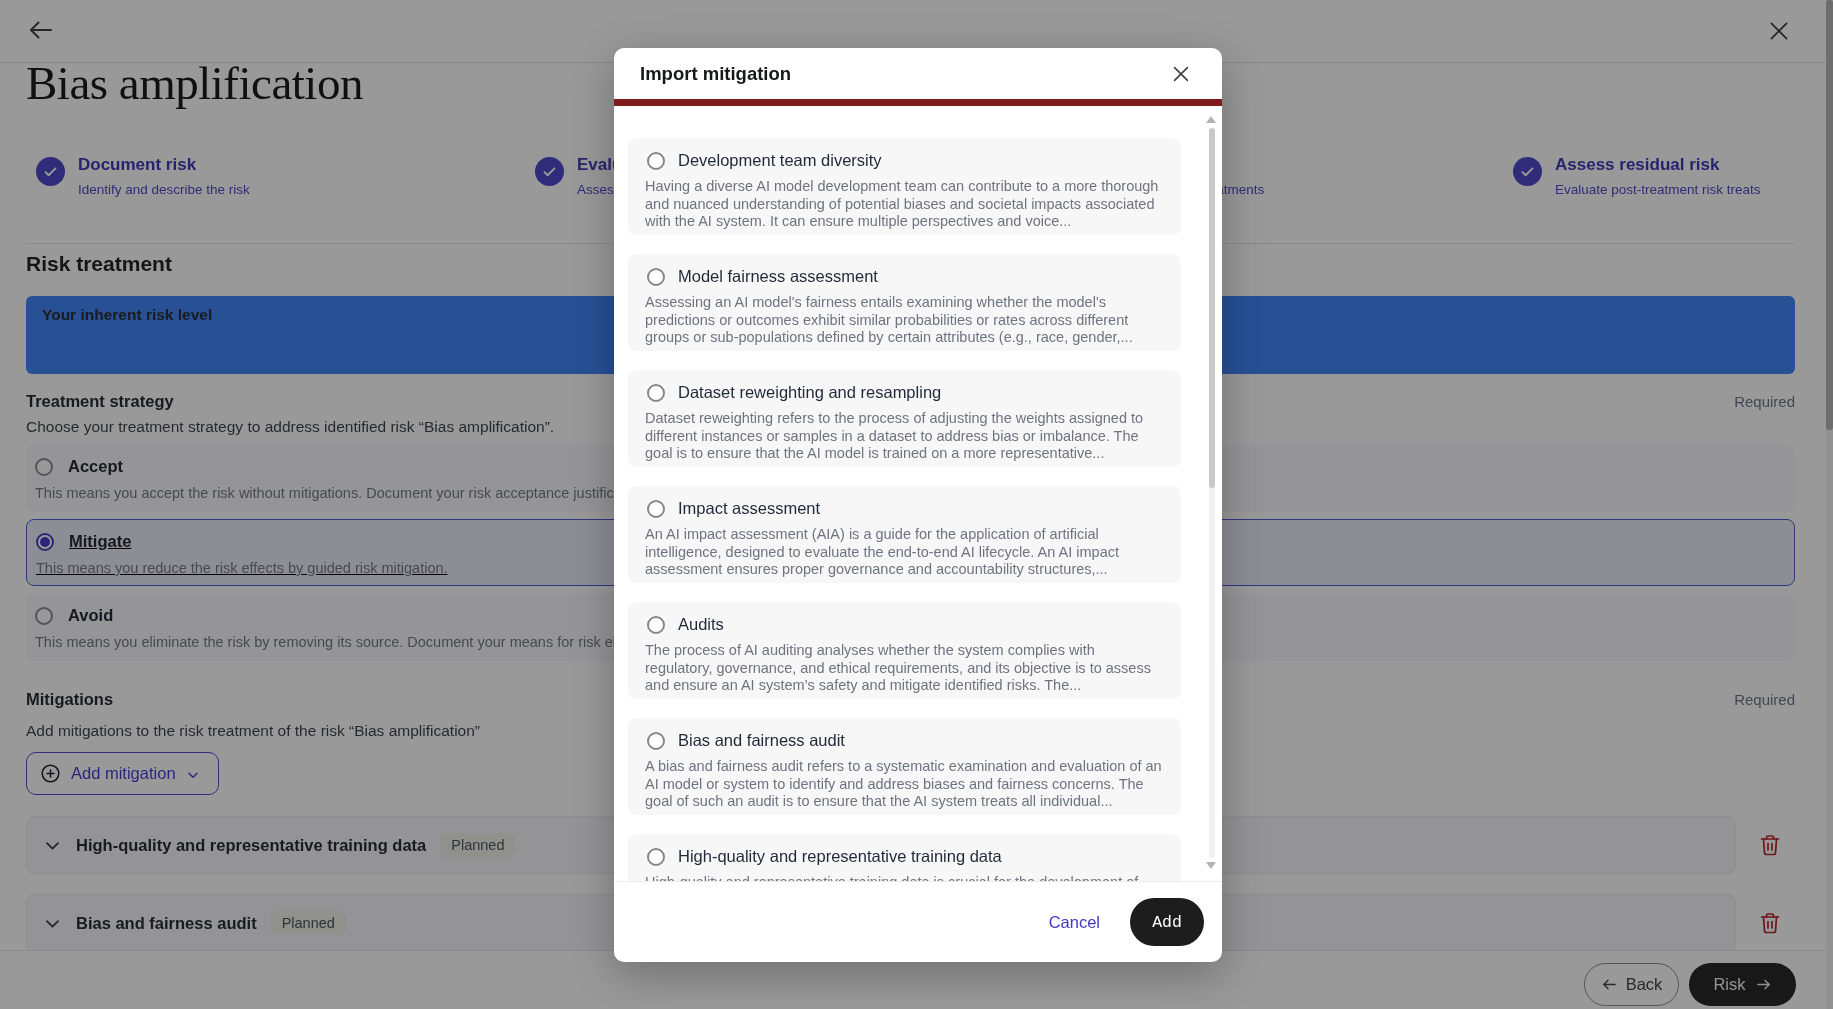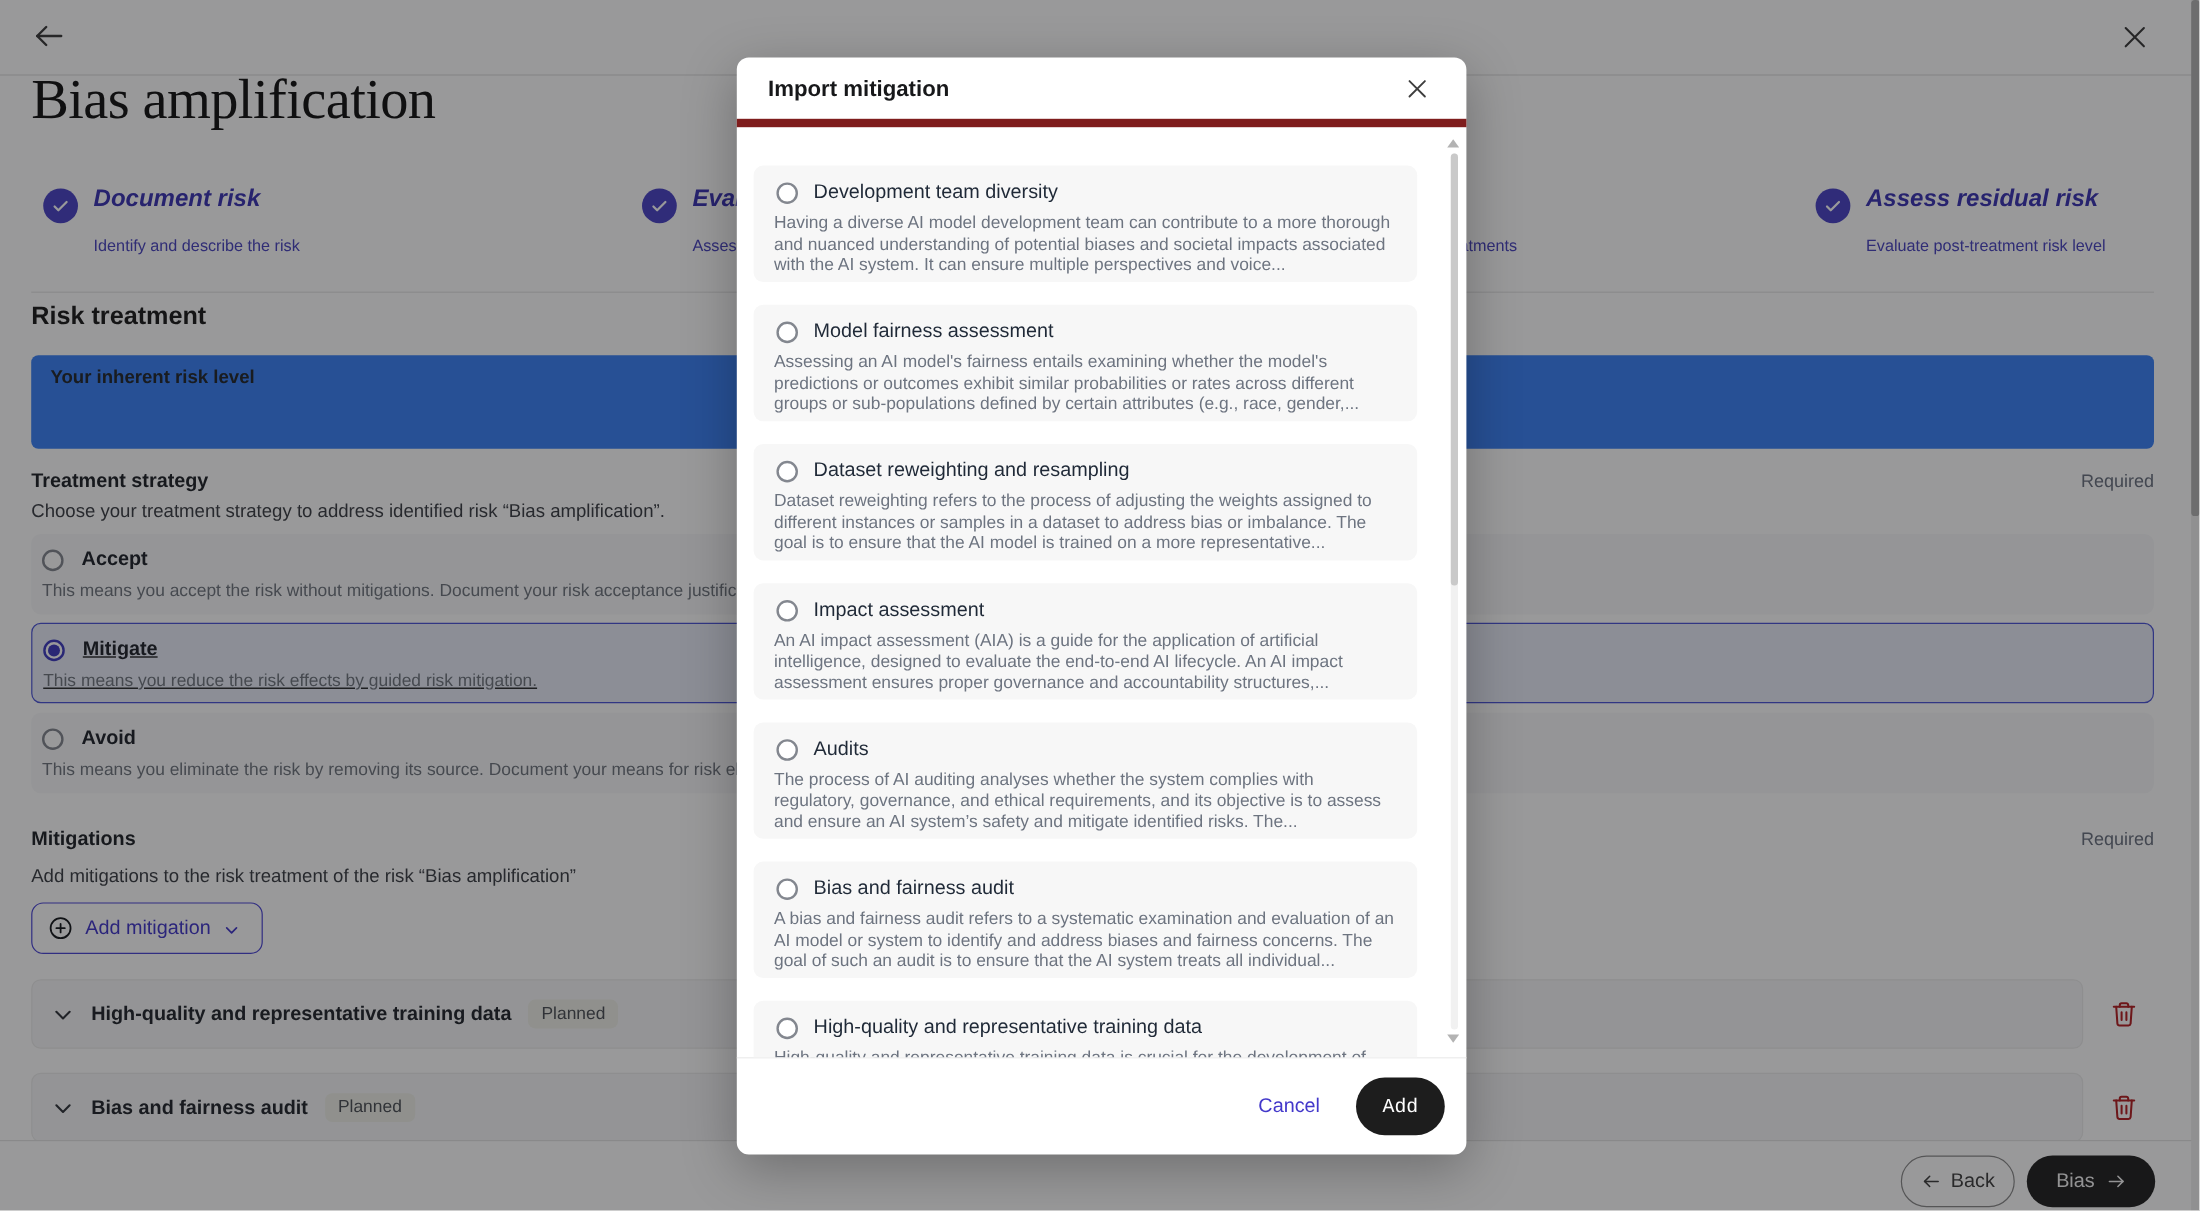--- a/index.html
+++ b/index.html
@@ -11,21 +11,21 @@
   .topbar-line { position:absolute; top:62px; left:0; width:100%; height:1px; background:#e2e2e2; }
   .back-btn { position:absolute; top:12px; left:26px; width:36px; height:36px; background:none; border:none; color:#3c3c3c; cursor:pointer; }
   .page-close { position:absolute; top:14px; left:1766px; width:34px; height:34px; background:none; border:none; color:#3a3a3a; cursor:pointer; }
   .page-title { position:absolute; top:56px; left:26px; font-family:"Liberation Serif", serif; font-weight:500; font-size:47px; color:#141414; letter-spacing:-0.5px; }
 
   
   .step { position:absolute; top:155px; display:flex; gap:13px; }
   .step-1{ left:36px; } .step-2{ left:535px; } .step-3{ left:1037px; } .step-4{ left:1513px; }
   .step-icon { width:29px; height:29px; border-radius:50%; background:#4a44c6; color:#fff; display:flex; align-items:center; justify-content:center; flex:0 0 auto; margin-top:2px; }
   .step-texts { display:flex; flex-direction:column; }
-  .step-title { font-size:20px; font-weight:700; color:#3b35b4; margin-bottom:19px; white-space:nowrap;font-style:italic; }
+  .step-title { font-size:17px; font-weight:700; color:#3b35b4; margin-bottom:7px; white-space:nowrap; }
   .step-sub { font-size:13.5px; color:#4a45c0; white-space:nowrap; }
 
   .divider { position:absolute; top:243px; left:26px; width:1769px; height:1px; background:#e7e7e7; }
 
   .h-risk { position:absolute; top:252px; left:26px; font-size:21px; font-weight:700; color:#1c1c1c; }
 
   .inherent-panel { position:absolute; top:296px; left:26px; width:1769px; height:78px; background:#3b82f6; border-radius:6px; }
   .inherent-label { position:absolute; top:10px; left:16px; font-size:15.5px; font-weight:700; color:#24282e; }
   .inherent-row { position:absolute; top:38px; left:16px; display:flex; align-items:center; gap:14px; font-size:17px; color:#33373d; }
   .risk-badge { display:inline-block; background:#ecaeae; color:#6d2a2a; font-size:15.5px; padding:5px 12px; border-radius:6px; }
@@ -150,21 +150,21 @@
       </span>
     </div>
     <div class="step step-4">
       <span class="step-icon">
         <svg width="15" height="15" viewBox="0 0 24 24" fill="none" stroke="#fff" stroke-width="3" stroke-linecap="round" stroke-linejoin="round">
             <path d="M4 13l5 5L20 7"></path>
           </svg>
       </span>
       <span class="step-texts">
         <span class="step-title">Assess residual risk</span>
-        <span class="step-sub">Evaluate post-treatment risk level</span>
+        <span class="step-sub">Evaluate post-treatment risk treats</span>
       </span>
     </div>
 
     <div class="divider"></div>
 
     <h2 class="h-risk">Risk treatment</h2>
 
     <div class="inherent-panel">
       <div class="inherent-label">Your inherent risk level</div>
     </div>
@@ -264,21 +264,21 @@
       <button class="back-pill">
         <span>
           <svg width="17" height="17" viewBox="0 0 24 24" fill="none" stroke="currentColor" stroke-width="1.8" stroke-linecap="round" stroke-linejoin="round">
               <path d="M20 12H4"></path>
               <path d="M10 6l-6 6 6 6"></path>
             </svg>
         </span>
         <span>Back</span>
       </button>
       <button class="next-pill">
-        <span>Bias</span>
+        <span>Risk</span>
         <span>
           <svg width="17" height="17" viewBox="0 0 24 24" fill="none" stroke="currentColor" stroke-width="1.8" stroke-linecap="round" stroke-linejoin="round">
               <path d="M4 12h16"></path>
               <path d="M14 6l6 6-6 6"></path>
             </svg>
         </span>
       </button>
     </div>
 
     <div class="page-scrollbar">

